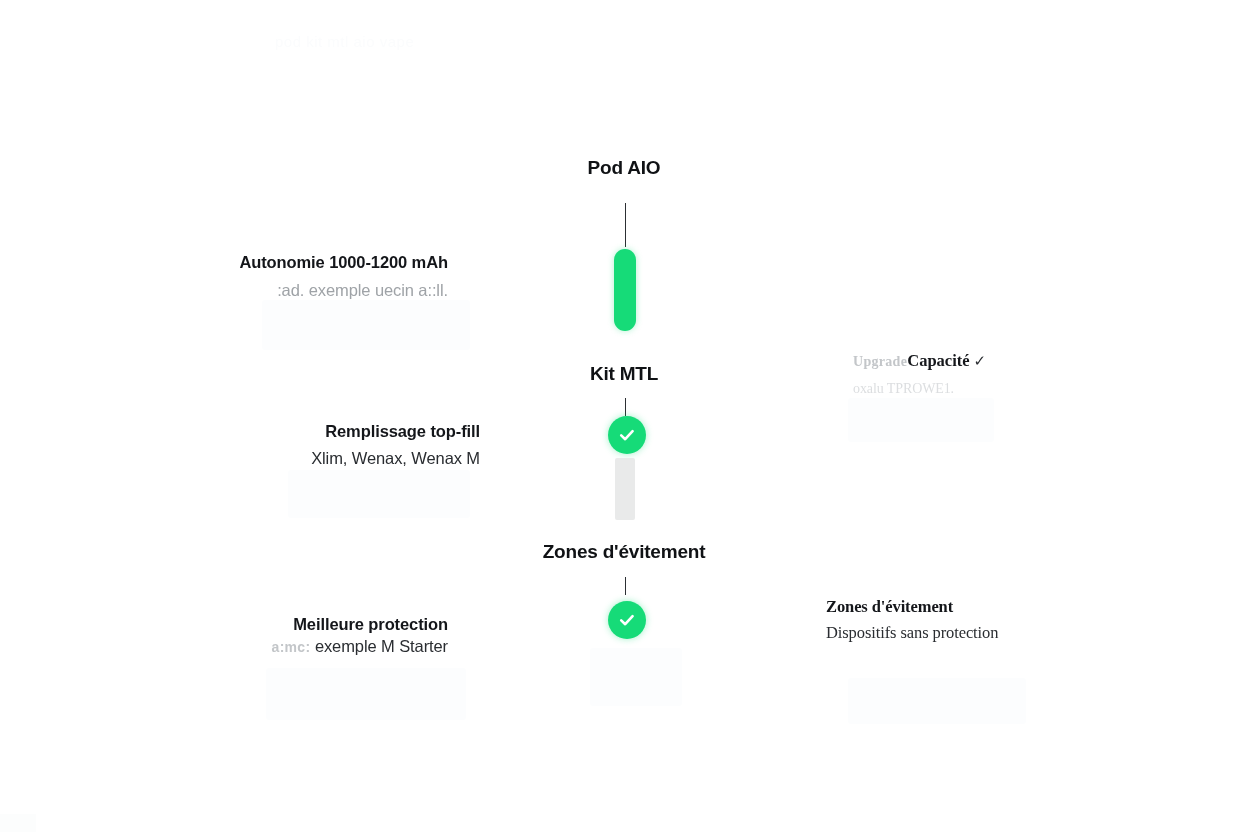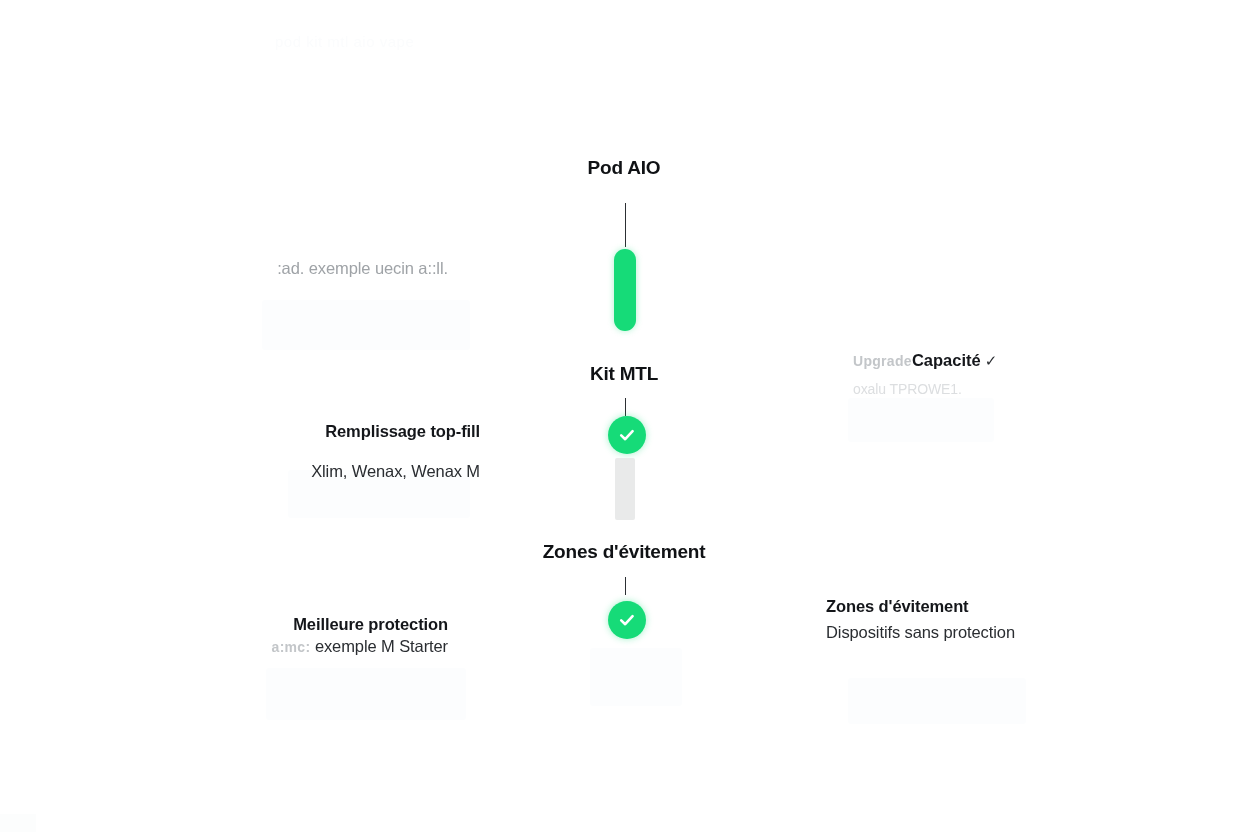--- a/index.html
+++ b/index.html
@@ -89,20 +89,21 @@
   
   .annot {
     position: absolute;
     line-height: 1.33;
   }
   .annot.right-align {
     text-align: right;
   }
   .annot.left-align {
     text-align: left;
+    font-family: Liberation Serif, serif;
   }
   .annot-title {
     font-size: 16.5px;
     font-weight: 700;
     color: #14161a;
     letter-spacing: -0.1px;
     white-space: nowrap;
   }
   .annot-line {
     font-size: 16.5px;
@@ -174,26 +175,27 @@
     <div class="node-title">Zones d'évitement</div>
   </div>
   <div class="connector" style="left:625px; top:577px; height:18px;"></div>
   <div class="check-circle" style="left:608px; top:601px; width:38px; height:38px;">
     <svg width="20" height="20" viewBox="0 0 20 20" aria-hidden="true">
       <path d="M4.2 10.4 L8.2 14.2 L15.6 6.2" stroke="#ffffff" stroke-width="2.6" fill="none" stroke-linecap="round" stroke-linejoin="round"></path>
     </svg>
   </div>
 
   <div class="annot right-align" style="right:800px; top:252px;">
+    <div class="annot-title">Autonomie 1000-1200 mAh</div>
     <div class="annot-line smeared" style="margin-top:6px;">:ad. exemple uecin a::ll.</div>
   </div>
 
   <div class="annot right-align" style="right:768px; top:421px;">
     <div class="annot-title">Remplissage top-fill</div>
-    <div class="annot-line" style="margin-top:18px;">Xlim, Wenax, Wenax M</div>
+    <div class="annot-line" style="margin-top:5px;">Xlim, Wenax, Wenax M</div>
   </div>
 
   <div class="annot right-align" style="right:800px; top:614px;">
     <div class="annot-title">Meilleure protection</div>
     <div class="annot-line" style=""><span class="inline-faded">a:mc:</span> <span>exemple M Starter</span></div>
   </div>
 
   <div class="annot left-align" style="left:853px; top:350px;">
     <div><span class="inline-faded">Upgrade</span><span class="inline-strong">Capacité</span><span class="tick-mark">✓</span></div>
     <div class="annot-line very-faded" style="margin-top:8px; font-size:14px;">oxalu TPROWE1.</div>

